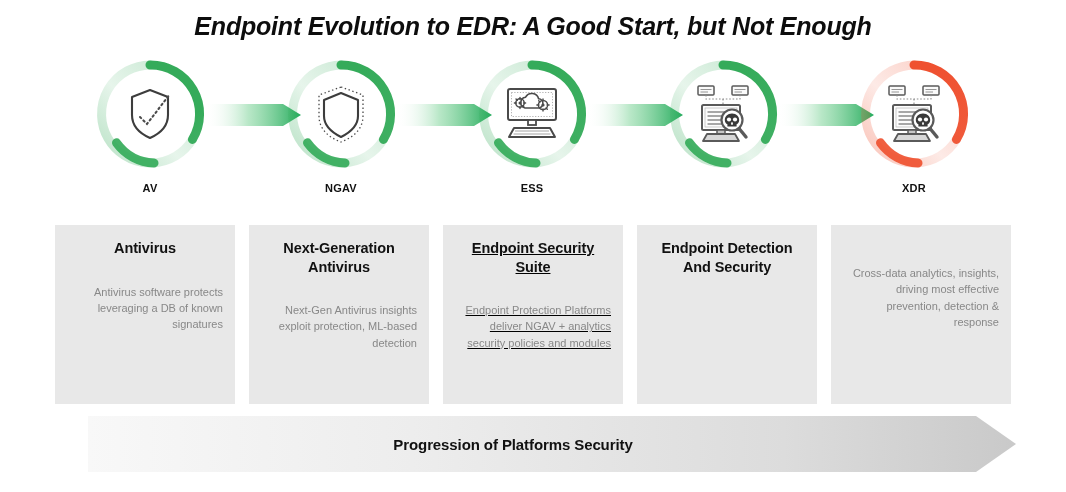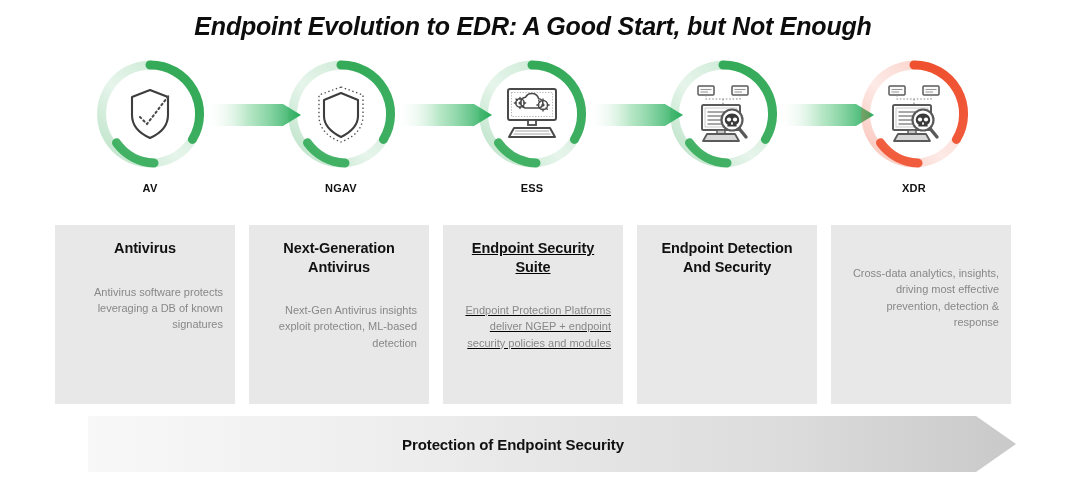--- a/index.html
+++ b/index.html
@@ -430,34 +430,34 @@
   <div class="card" style="left:0px;">
     <div class="card-title">Antivirus</div>
     <div class="card-body">Antivirus software protects leveraging a DB of known signatures</div>
   </div>
   <div class="card" style="left:194px;">
     <div class="card-title">Next-Generation Antivirus</div>
     <div class="card-body">Next-Gen Antivirus insights exploit protection, ML-based detection</div>
   </div>
   <div class="card" style="left:388px;text-decoration:underline;">
     <div class="card-title">Endpoint Security Suite</div>
-    <div class="card-body">Endpoint Protection Platforms deliver NGEP + endpoint security policies and modules</div>
+    <div class="card-body">Endpoint Protection Platforms deliver NGAV + analytics security policies and modules</div>
   </div>
   <div class="card" style="left:582px;">
     <div class="card-title">Endpoint Detection And Security</div>
   </div>
   <div class="card" style="left:776px;">
     <div class="card-body">Cross-data analytics, insights, driving most effective prevention, detection &amp; response</div>
   </div>
 </div>
 
 <svg id="progression-bar" viewBox="0 0 928 56" preserveAspectRatio="none">
   <defs>
     <linearGradient id="barGrad" x1="0" y1="0" x2="1" y2="0">
       <stop offset="0%" stop-color="#f8f8f8"></stop>
       <stop offset="35%" stop-color="#ededed"></stop>
       <stop offset="75%" stop-color="#dcdcdc"></stop>
       <stop offset="100%" stop-color="#c9c9c9"></stop>
     </linearGradient>
   </defs>
   <polygon points="0,0 888,0 928,28 888,56 0,56" fill="url(#barGrad)"></polygon>
 </svg>
-<div id="progression-label">Protection of Endpoint Security</div>
+<div id="progression-label">Progression of Platforms Security</div>
 
 </body></html>

